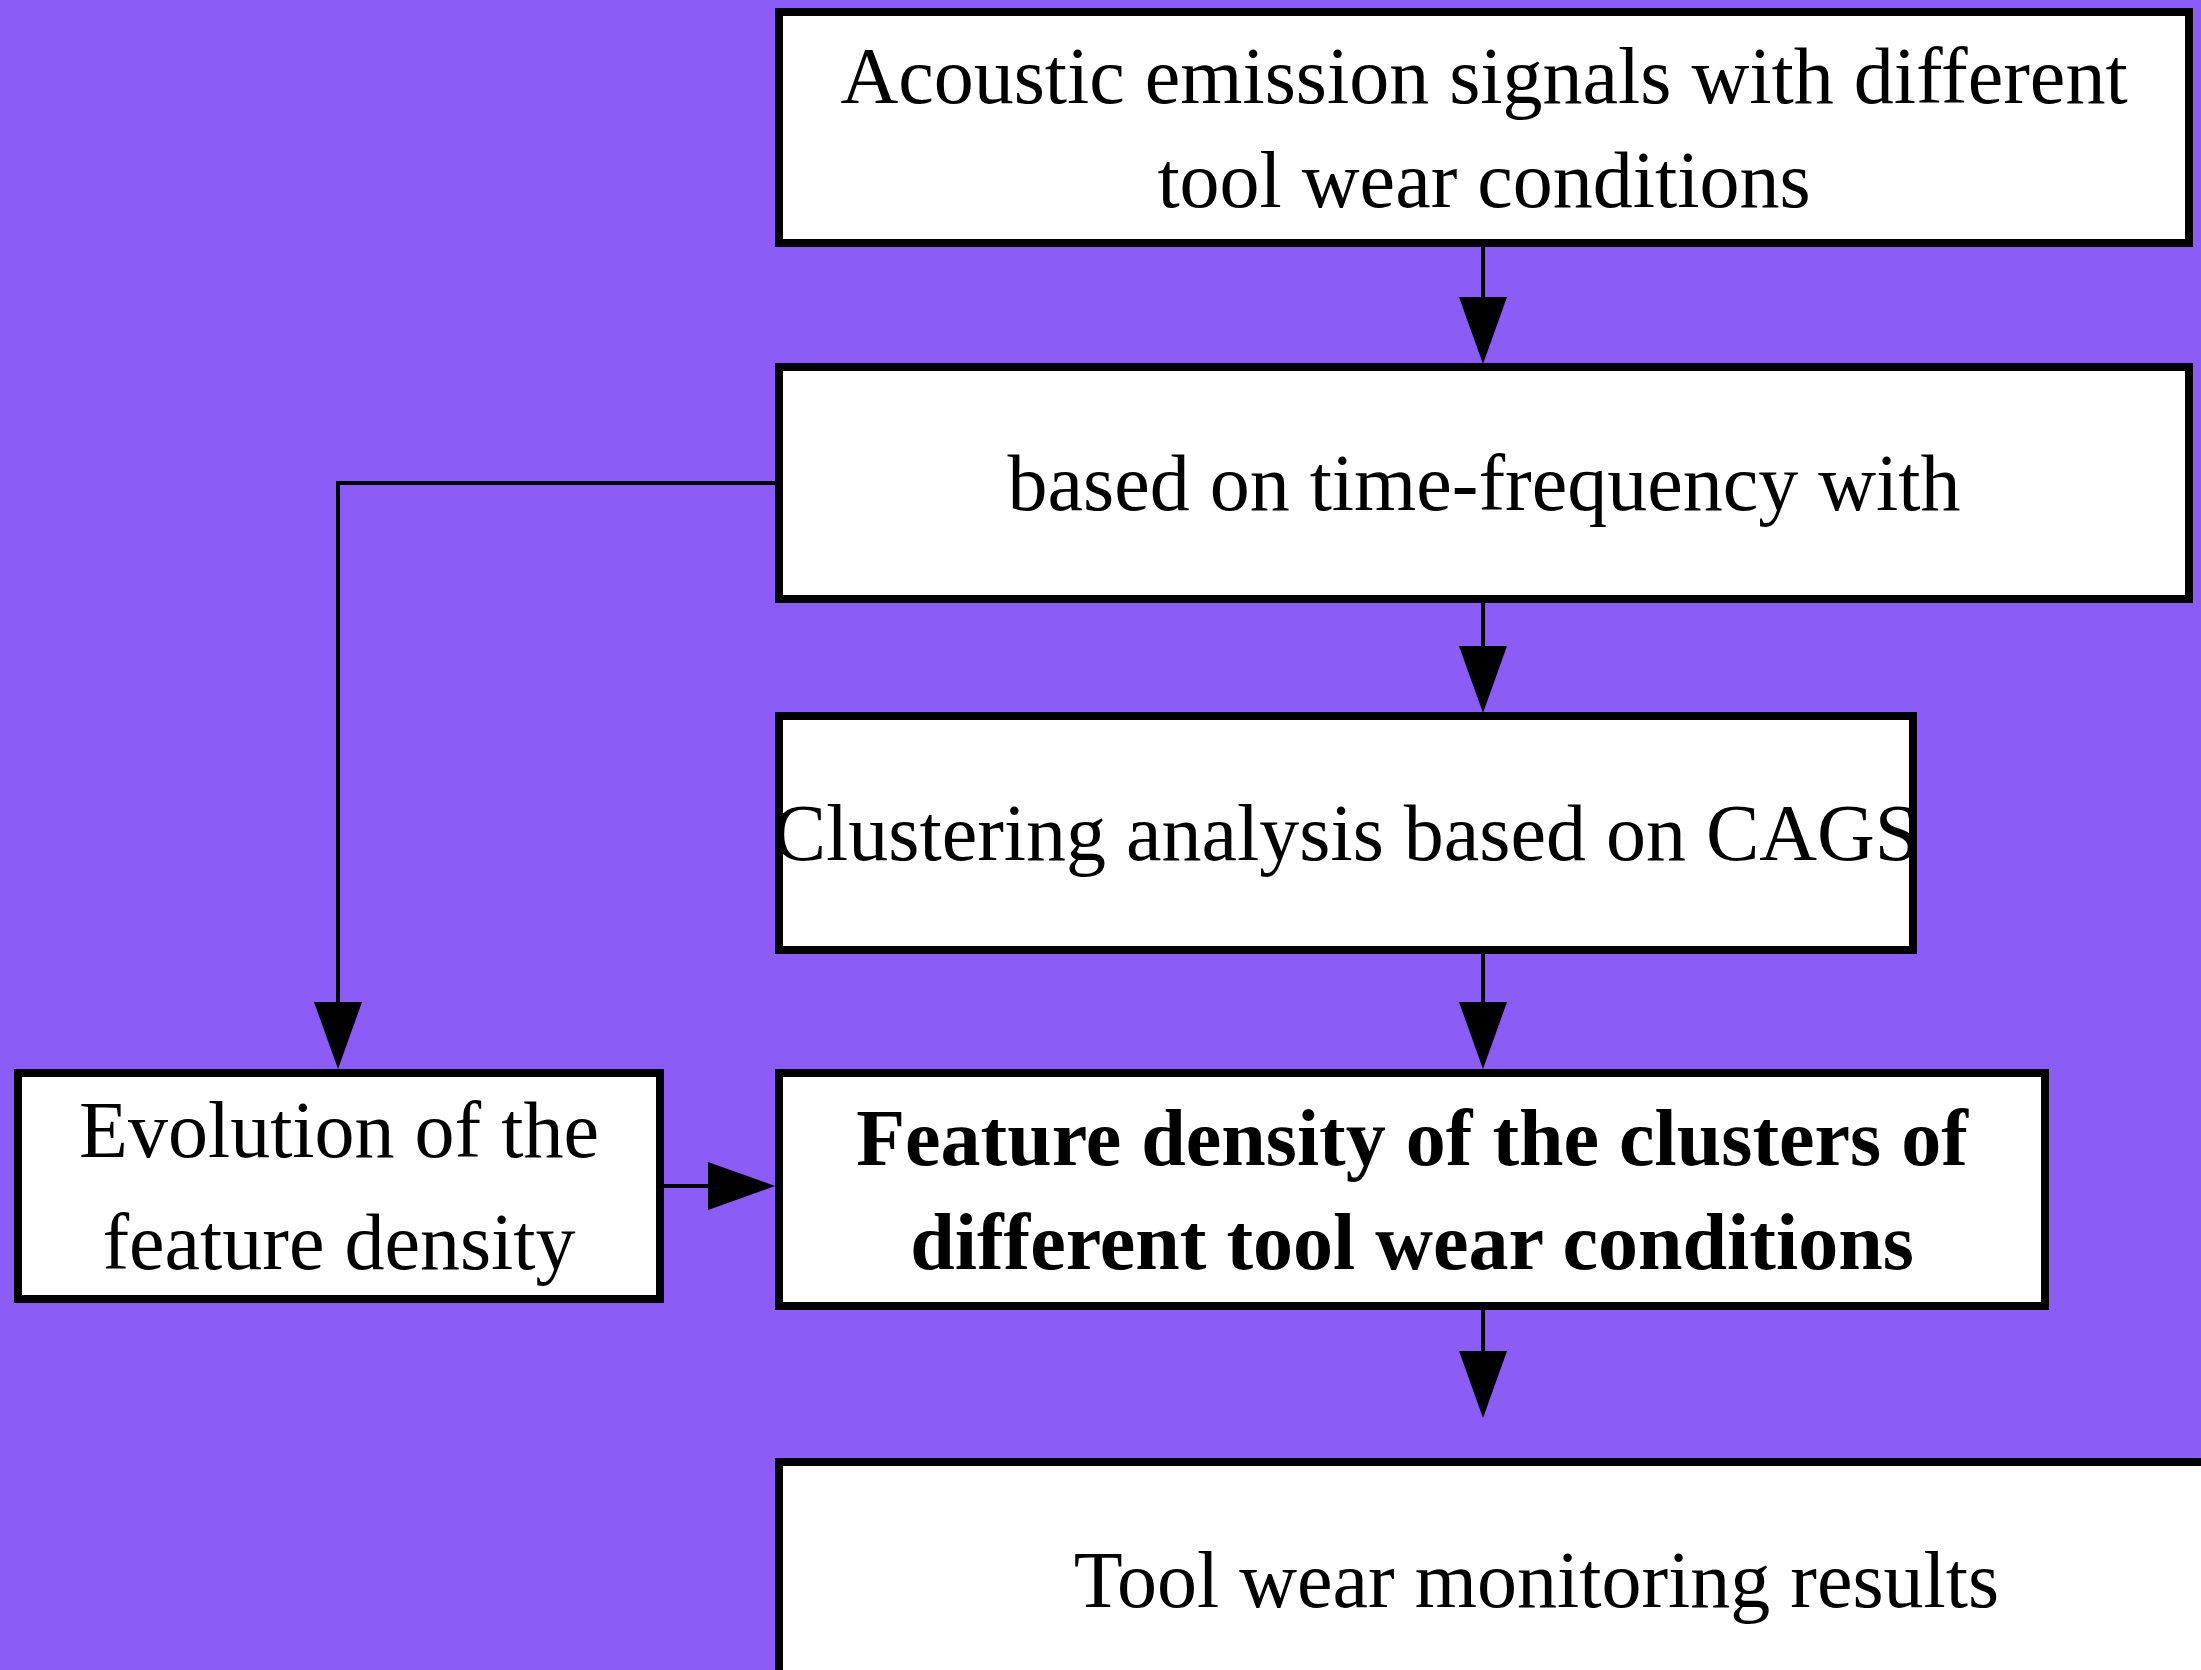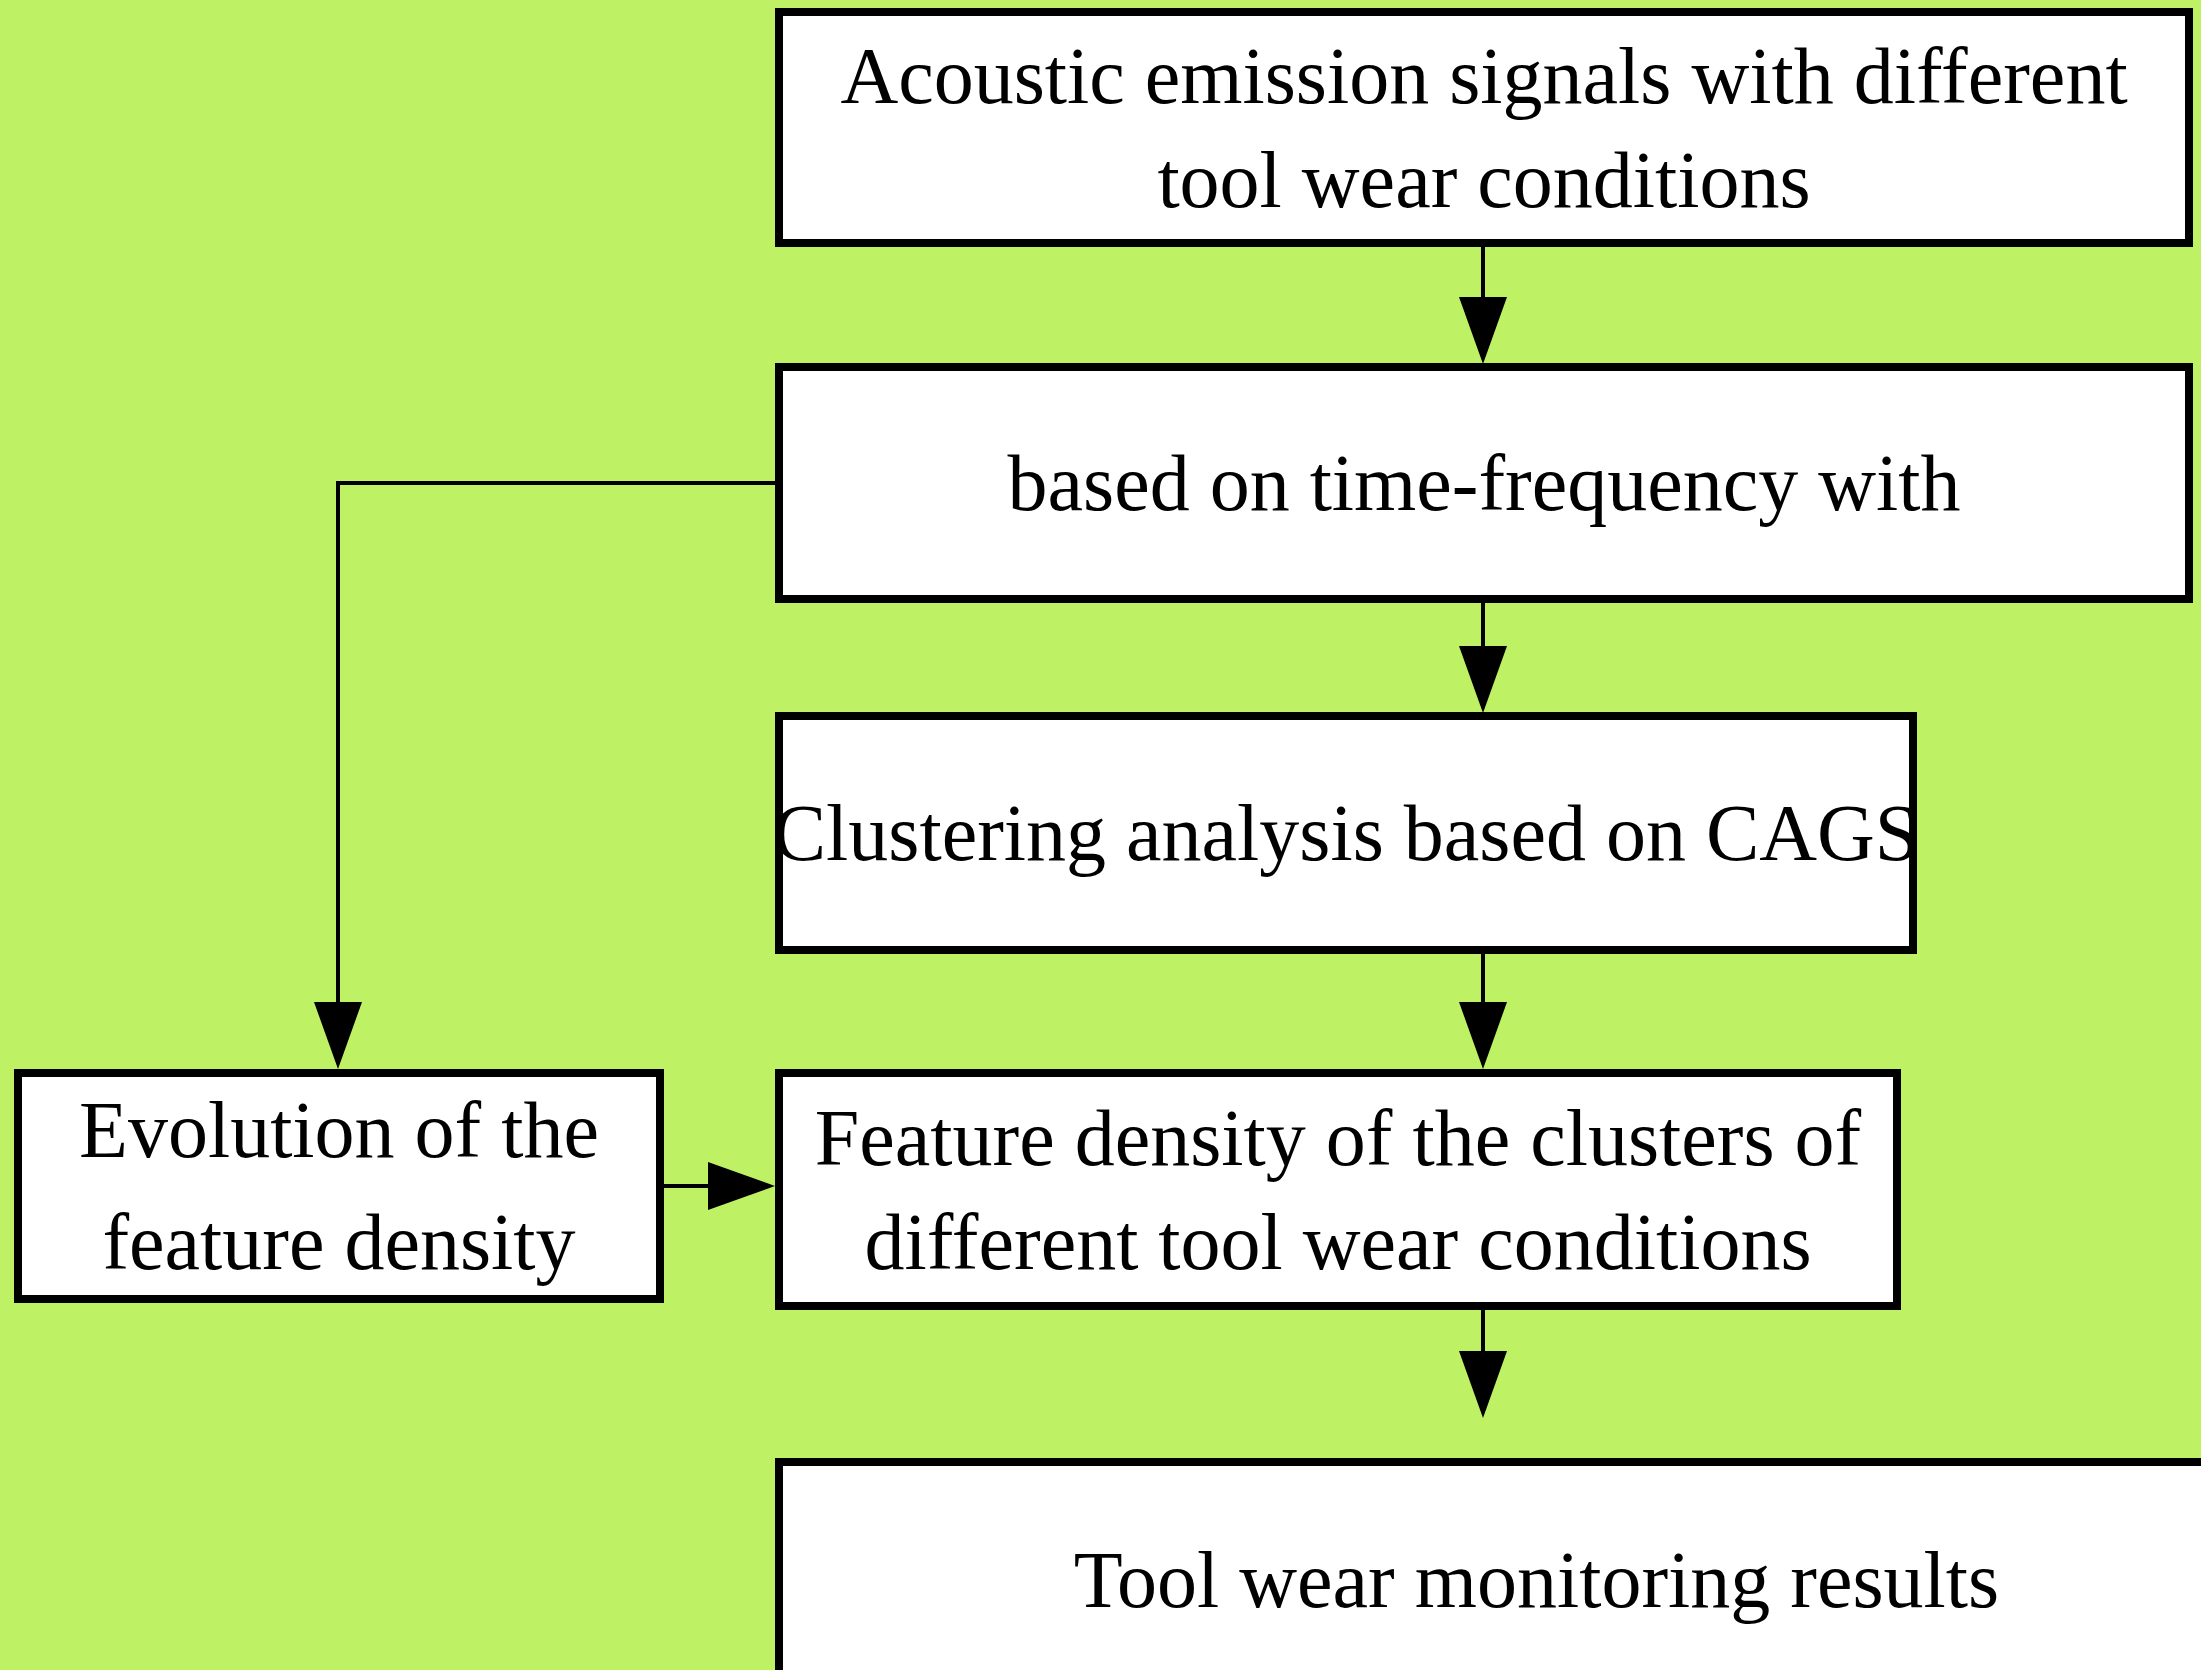--- a/index.html
+++ b/index.html
@@ -1,21 +1,21 @@
 <!DOCTYPE html>
 <html><head>
 <meta charset="utf-8">
 <title>Flowchart</title>
 <style>
   html,body{margin:0;padding:0;background:#ffffff;}
   #canvas{
     position:relative;
     width:2202px;
     height:1671px;
-    background:#bef264;
+    background:#8b5cf6;
     font-family:"Liberation Serif","DejaVu Serif",serif;
     color:#000000;
     overflow:hidden;
   }
   .node{
     position:absolute;
     box-sizing:border-box;
     border:8px solid #000000;
     background:#ffffff;
     display:flex;
@@ -24,21 +24,21 @@
     align-items:center;
     text-align:center;
     font-size:80px;
     line-height:1.3;
   }
   .tline{white-space:nowrap;}
   
   #node-acoustic   {left:775px; top:8px;    width:1418px; height:239px;}
   #node-extraction {left:775px; top:363px;  width:1418px; height:240px;}
   #node-clustering {left:775px; top:712px;  width:1142px; height:242px;}
-  #node-density    {left:775px; top:1069px; width:1126px; height:241px;}
+  #node-density    {left:775px; top:1069px; width:1274px; height:241px;font-weight:bold;}
   #node-results    {left:775px; top:1418px; width:1523px; height:243px;margin-top:40px;}
   
   #node-evolution  {left:14px;  top:1069px; width:650px;  height:234px;gap:8px;}
 
   .vline,.hline{position:absolute;background:#000000;}
   .head-down{
     position:absolute;width:0;height:0;
     border-left:24px solid transparent;
     border-right:24px solid transparent;
     border-top:67px solid #000000;

